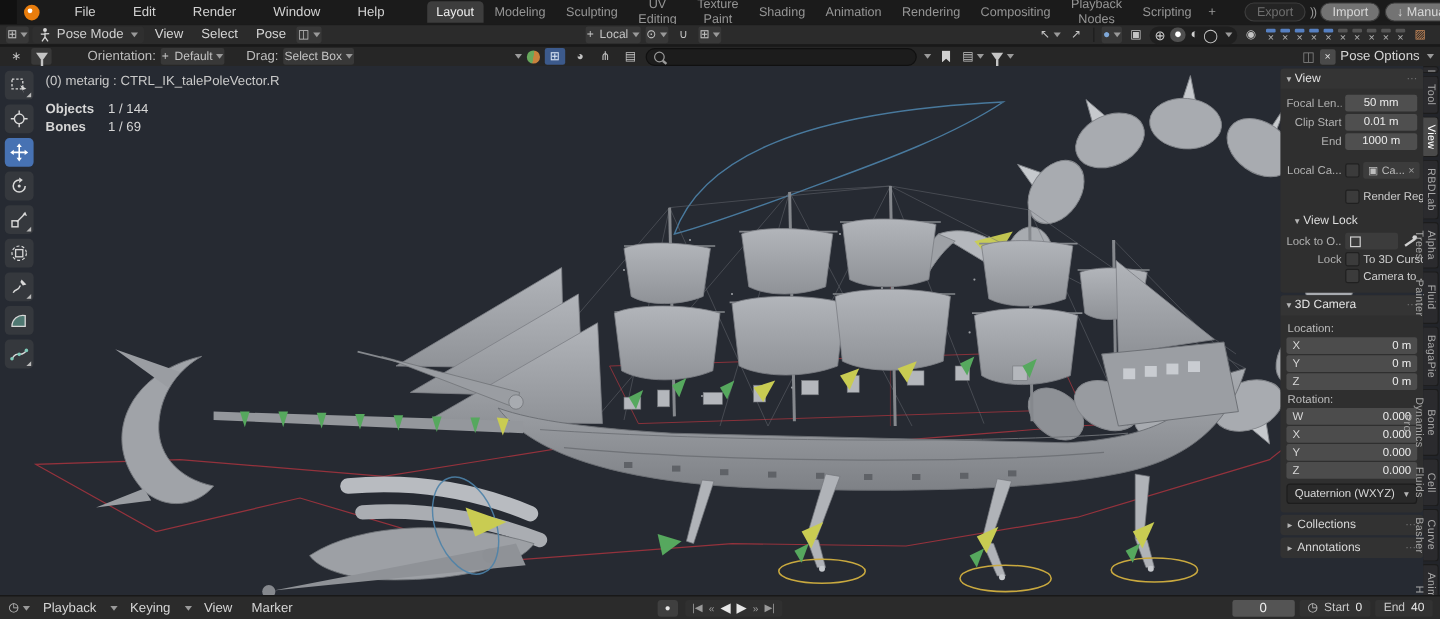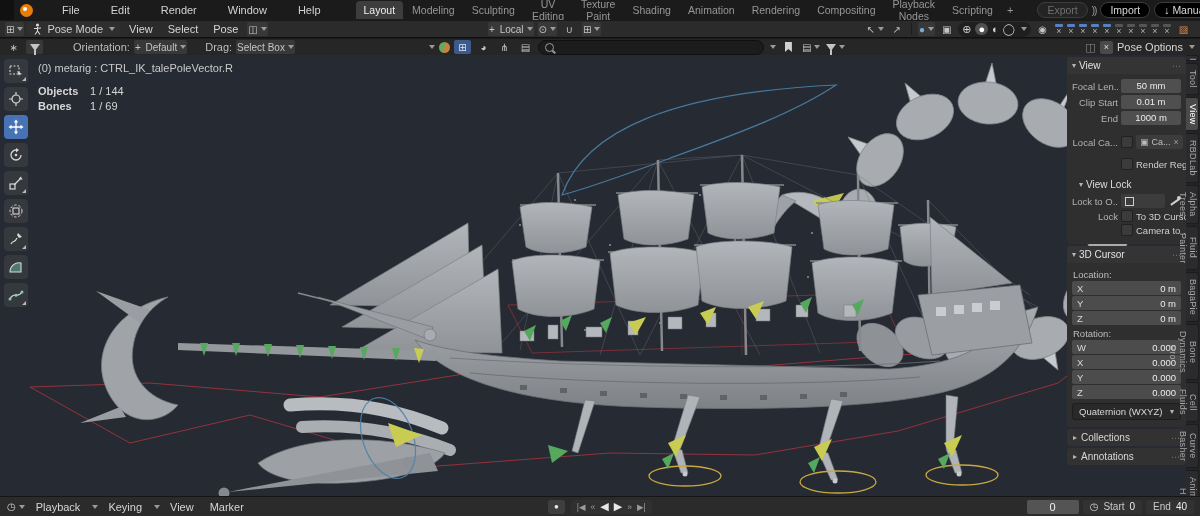--- a/index.html
+++ b/index.html
@@ -10,21 +10,21 @@
   .topbar{position:absolute;left:14px;top:0;right:0;height:20px;background:#1b1b1b;
           display:flex;align-items:center;gap:19px;padding:0 6px;box-sizing:border-box;text-align:center;}
   .blogo{width:13px;height:13px;border-radius:50%;background:#e87d0d;position:relative;margin-right:4px;flex:0 0 auto;}
   .blogo::after{content:"";position:absolute;left:3px;top:3px;width:4px;height:4px;border-radius:50%;background:#fff;}
   .menu-item{padding:2px 6px;color:#d2d2d2;border-radius:3px;cursor:default;}
   .wtabs{display:flex;align-items:center;margin-left:10px;gap:1px;}
   .wtab{padding:3px 8px;color:#969696;border-radius:4px 4px 0 0;font-size:10.5px;}
   .wtab.active{background:#3d3d3d;color:#efefef;}
   .wtab-add{color:#9a9a9a;padding:2px 5px;}
   .top-right{margin-left:auto;display:flex;align-items:center;gap:4px;}
-  .pill{background:#000000;border:1px solid #3d3d3d;border-radius:9px;padding:1px 9px;color:#d8d8d8;font-size:10.5px;}
+  .pill{background:#737373;border:1px solid #3d3d3d;border-radius:9px;padding:1px 9px;color:#d8d8d8;font-size:10.5px;}
   .pill.dim{color:#6f6f6f;background:#242424;}
   .paren{color:#9a9a9a;font-size:10px;letter-spacing:-1px;}
   
   .hdr2{position:absolute;left:0;top:20px;right:0;height:17px;background:#2b2b2b;border-top:1px solid #1a1a1a;
         display:flex;align-items:center;padding:0 5px;box-sizing:border-box;gap:3px;}
   .hdr3{position:absolute;left:0;top:38px;right:0;height:17px;background:#262626;border-top:1px solid #191919;
         display:flex;align-items:center;padding:0 5px;box-sizing:border-box;gap:4px;}
   .ibtn{display:inline-flex;align-items:center;justify-content:center;min-width:15px;height:14px;
         color:#c4c4c4;border-radius:2px;font-size:10px;gap:1px;padding:0 1px;}
   .ibtn.boxed{background:#383838;}
@@ -663,21 +663,21 @@
               <span class="plabel"></span>
               <span class="cb"></span>
               <span class="cblabel">Camera to ...</span>
             </div>
         </div>
       </div>
 
       <div class="panel">
         <div class="phead">
           <span class="chev9">▾</span>
-          <span>3D Cursor</span>
+          <span>3D Camera</span>
           <span class="pdots">⋯</span>
         </div>
         <div class="pbody">
           <div class="grplabel">Location:</div>
           <div class="axisrow">
               <span class="a">X</span>
               <span class="v">0 m</span>
             </div>
           <div class="axisrow">
               <span class="a">Y</span>

